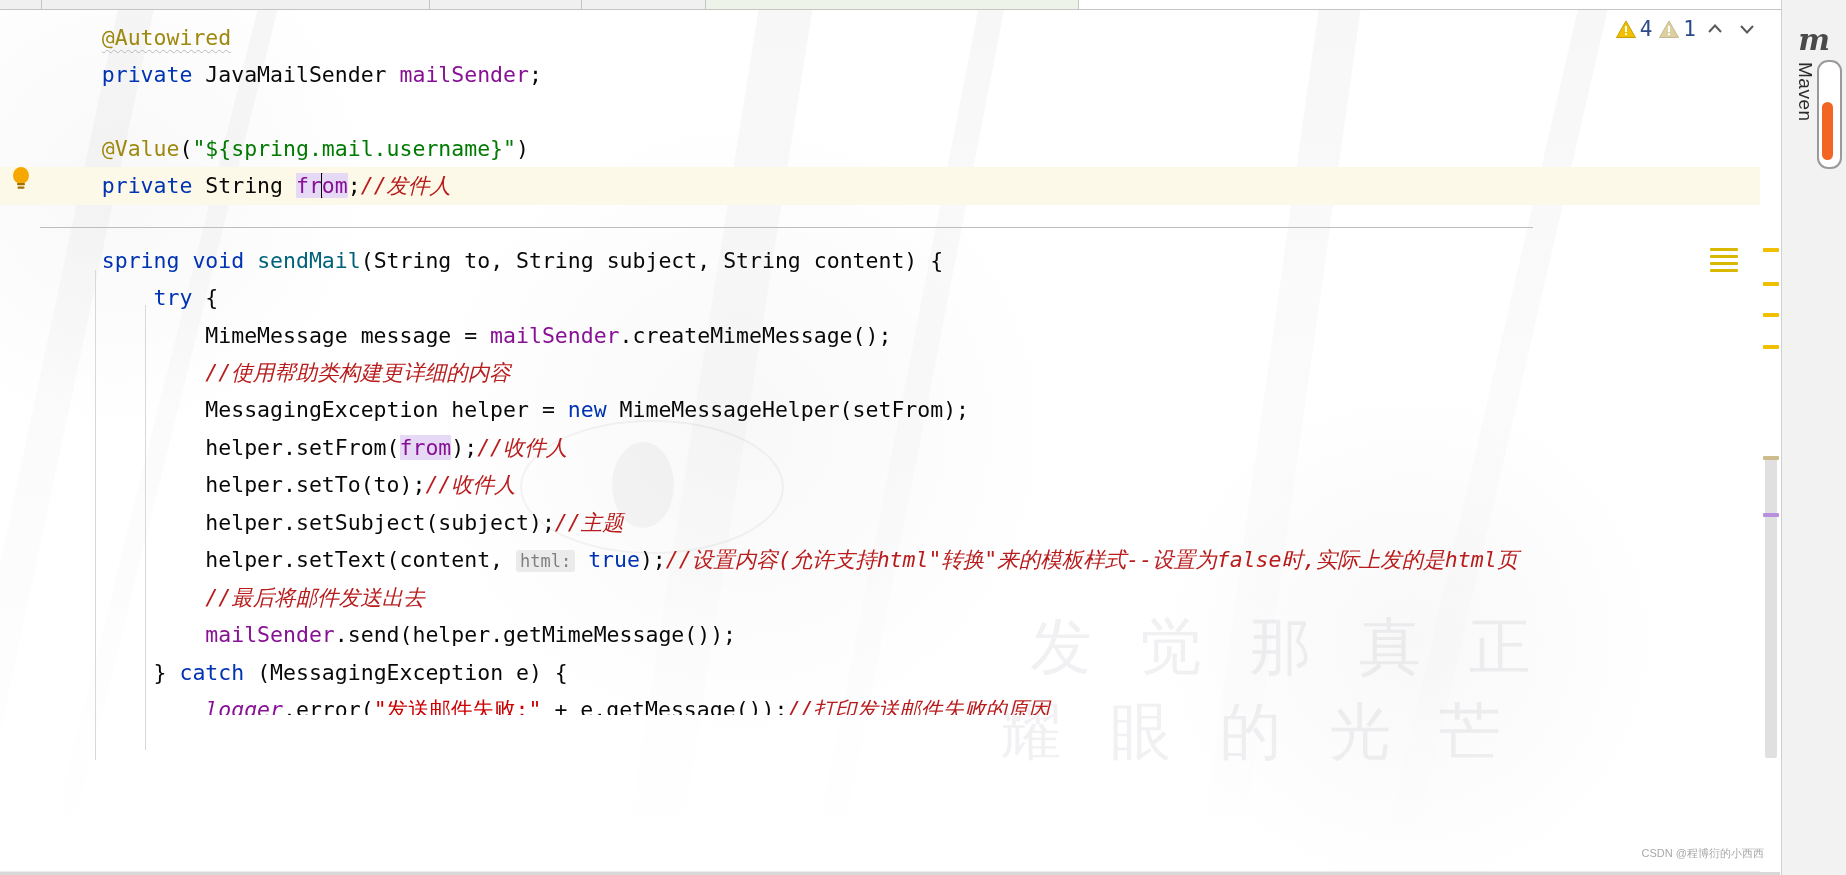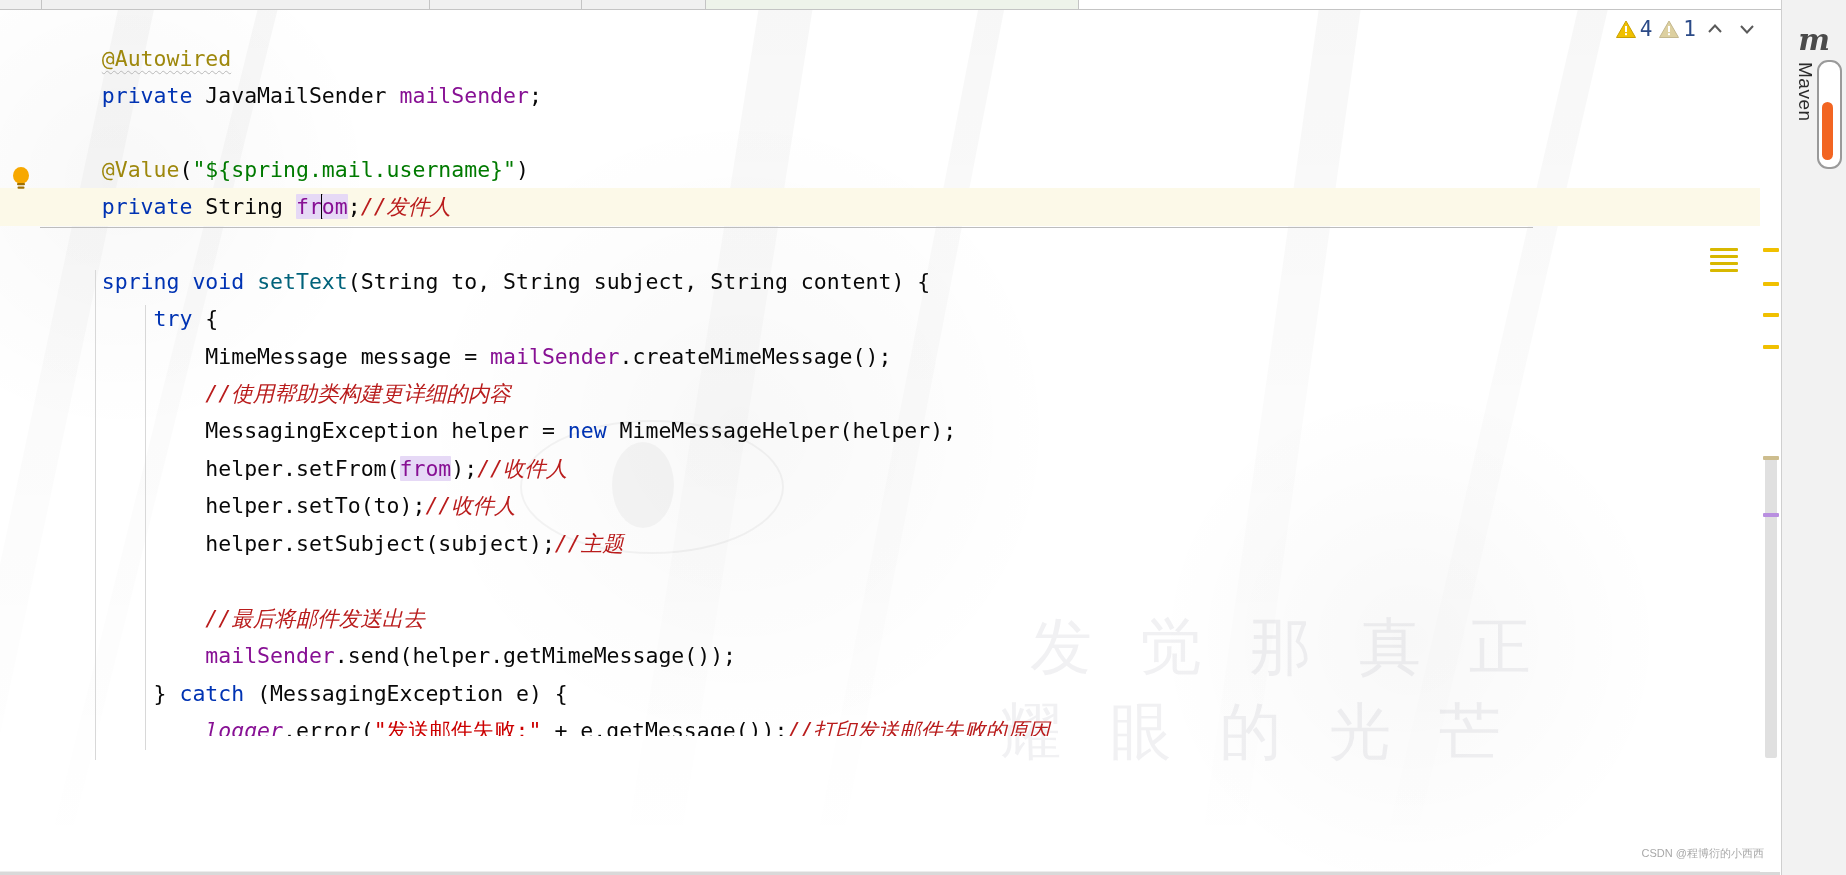--- a/index.html
+++ b/index.html
@@ -79,21 +79,20 @@
 
   
   .editor {
     position: absolute;
     left: 0; top: 9px;
     width: 1760px;
     height: 706px;
     background: transparent;
     z-index: 2;
     overflow: hidden;
-    margin-top: 21px;
   }
 
   .gutter {
     position: absolute;
     left: 0; top: 0;
     width: 40px; height: 866px;
     background: transparent;
     z-index: 3;
   }
 
@@ -404,28 +403,29 @@
 
   <div class="editor">
     <div class="gutter"></div>
     <div class="code-area" id="code-area">
         <div class="line" style="top: 10px;"><span class="txt"><span class="plain">    </span><span class="anno squiggle">@Autowired</span></span></div>
         <div class="line" style="top: 47px;"><span class="txt"><span class="plain">    </span><span class="kw">private</span><span class="plain"> JavaMailSender </span><span class="field">mailSender</span><span class="plain">;</span></span></div>
         <div class="line" style="top: 84px;"><span class="txt"></span></div>
         <div class="line" style="top: 121px;"><span class="txt"><span class="plain">    </span><span class="anno">@Value</span><span class="plain">(</span><span class="str">"${spring.mail.username}"</span><span class="plain">)</span></span></div>
         <div class="line caret-line" style="top: 158px;"><span class="txt"><span class="plain">    </span><span class="kw">private</span><span class="plain"> String </span><span class="field hl-ident">fr</span><span class="caret"></span><span class="field hl-ident">om</span><span class="plain">;</span><span class="comment">//发件人</span></span></div>
         <div class="line" style="top: 195px;"><span class="txt"></span></div>
-        <div class="line" style="top: 233px;"><span class="txt"><span class="plain">    </span><span class="kw">spring</span><span class="plain"> </span><span class="kw">void</span><span class="plain"> </span><span class="method">setText</span><span class="plain">(String to, String subject, String content) {</span></span></div>
+        <div class="line" style="top: 233px;"><span class="txt"><span class="plain">    </span><span class="kw">spring</span><span class="plain"> </span><span class="kw">void</span><span class="plain"> </span><span class="method">sendMail</span><span class="plain">(String to, String subject, String content) {</span></span></div>
         <div class="line" style="top: 308px;"><span class="txt"><span class="plain">            MimeMessage message = </span><span class="field">mailSender</span><span class="plain">.createMimeMessage();</span></span></div>
         <div class="line" style="top: 270px;"><span class="txt"><span class="plain">        </span><span class="kw">try</span><span class="plain"> {</span></span></div>
         <div class="line" style="top: 345px;"><span class="txt"><span class="plain">            </span><span class="comment">//使用帮助类构建更详细的内容</span></span></div>
-        <div class="line" style="top: 382px;"><span class="txt"><span class="plain">            MessagingException helper = </span><span class="kw">new</span><span class="plain"> MimeMessageHelper(helper);</span></span></div>
+        <div class="line" style="top: 382px;"><span class="txt"><span class="plain">            MessagingException helper = </span><span class="kw">new</span><span class="plain"> MimeMessageHelper(setFrom);</span></span></div>
         <div class="line" style="top: 420px;"><span class="txt"><span class="plain">            helper.setFrom(</span><span class="field hl-ident">from</span><span class="plain">);</span><span class="comment">//收件人</span></span></div>
         <div class="line" style="top: 457px;"><span class="txt"><span class="plain">            helper.setTo(to);</span><span class="comment">//收件人</span></span></div>
         <div class="line" style="top: 495px;"><span class="txt"><span class="plain">            helper.setSubject(subject);</span><span class="comment">//主题</span></span></div>
+        <div class="line" style="top: 532px;"><span class="txt"><span class="plain">            helper.setText(content, </span><span class="inlay">html:</span><span class="plain"> </span><span class="kw">true</span><span class="plain">);</span><span class="comment">//设置内容(允许支持html"转换"来的模板样式--设置为false时,实际上发的是html页</span></span></div>
         <div class="line" style="top: 570px;"><span class="txt"><span class="plain">            </span><span class="comment">//最后将邮件发送出去</span></span></div>
         <div class="line" style="top: 607px;"><span class="txt"><span class="plain">            </span><span class="field">mailSender</span><span class="plain">.send(helper.getMimeMessage());</span></span></div>
         <div class="line" style="top: 645px;"><span class="txt"><span class="plain">        } </span><span class="kw">catch</span><span class="plain"> (MessagingException e) {</span></span></div>
         <div class="line" style="top: 682px;"><span class="txt"><span class="plain">            </span><span class="field-i">logger</span><span class="plain">.error(</span><span class="str2">"发送邮件失败:"</span><span class="plain"> + e.getMessage());</span><span class="comment">//打印发送邮件失败的原因</span></span></div>
         <div class="line" style="top: 720px;"><span class="txt"><span class="plain">        }</span></span></div>
       </div>
   </div>
 
   <div class="method-sep" style="top:227px;"></div>
 

